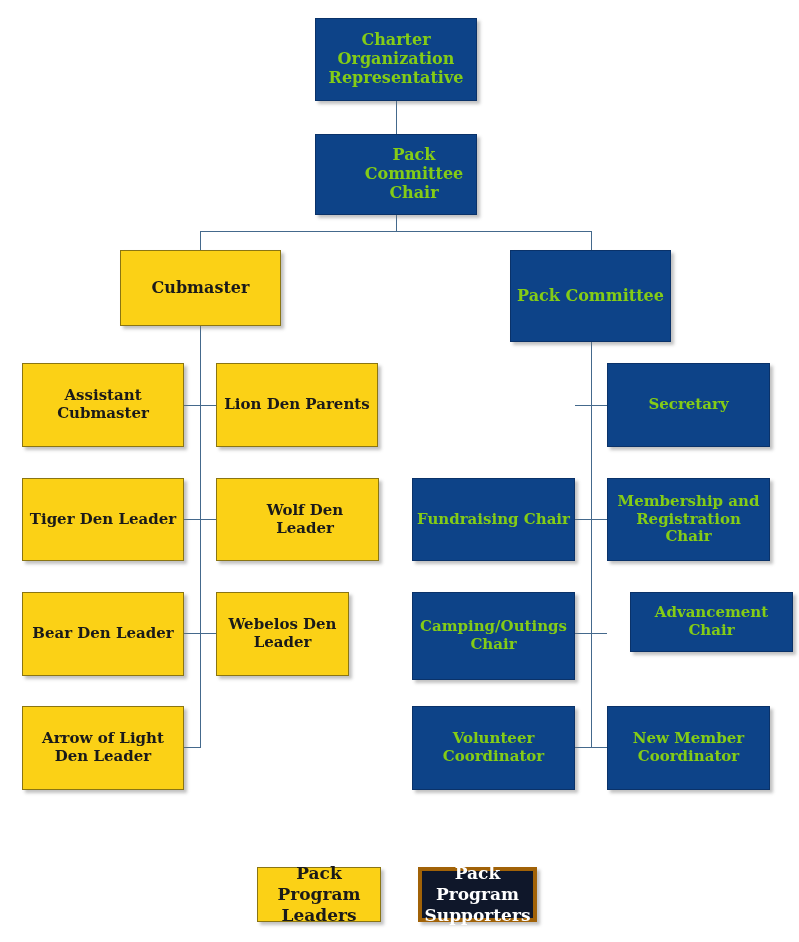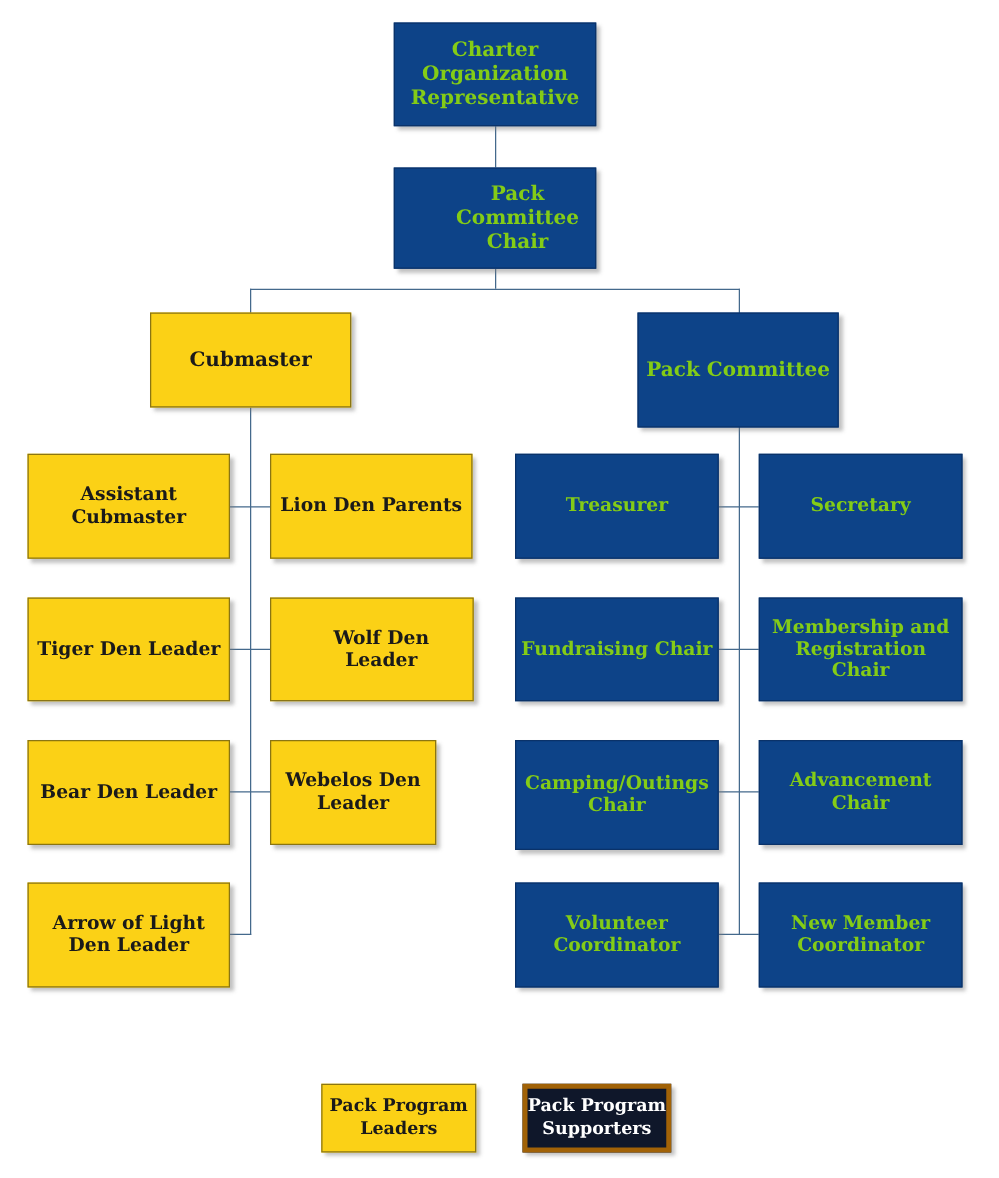--- a/index.html
+++ b/index.html
@@ -56,21 +56,21 @@
   .conn.h { height: 1px; }
 
   .legend-node {
     position: absolute;
     box-sizing: border-box;
     display: flex;
     align-items: center;
     justify-content: center;
     text-align: center;
     font-weight: bold;
-    font-size: 14px;
+    font-size: 17px;
     line-height: 1.25;
     box-shadow: 3px 3px 3px rgba(120,120,120,0.45);
     z-index: 3;
   }
   .legend-node.yellow {
     background: #fbd116;
     color: #1a1a1a;
     border: 1px solid #8a7513;
   }
   .legend-node.blue {
@@ -122,23 +122,20 @@
   <div class="node blue" style="left:510px; top:250px; width:161px; height:92px; font-size:16px;">
     <span class="node-label">Pack Committee</span>
   </div>
 
   <div class="node yellow" style="left:22px; top:363px; width:162px; height:84px; font-size:15px;">
     <span class="node-label">Assistant Cubmaster</span>
   </div>
   <div class="node yellow" style="left:216px; top:363px; width:162px; height:84px; font-size:15px;">
     <span class="node-label">Lion Den Parents</span>
   </div>
-  <div class="node blue" style="left:412px; top:363px; width:163px; height:84px; font-size:15px;">
-    <span class="node-label">Treasurer</span>
-  </div>
   <div class="node blue" style="left:607px; top:363px; width:163px; height:84px; font-size:15px;">
     <span class="node-label">Secretary</span>
   </div>
 
   <div class="node yellow" style="left:22px; top:478px; width:162px; height:83px; font-size:15px;">
     <span class="node-label">Tiger Den Leader</span>
   </div>
   <div class="node yellow" style="left:216px; top:478px; width:163px; height:83px; font-size:15px;padding-left:19px;">
     <span class="node-label">Wolf Den Leader</span>
   </div>
@@ -151,21 +148,21 @@
 
   <div class="node yellow" style="left:22px; top:592px; width:162px; height:84px; font-size:15px;">
     <span class="node-label">Bear Den Leader</span>
   </div>
   <div class="node yellow" style="left:216px; top:592px; width:133px; height:84px; font-size:15px;">
     <span class="node-label">Webelos Den Leader</span>
   </div>
   <div class="node blue" style="left:412px; top:592px; width:163px; height:88px; font-size:15px;">
     <span class="node-label">Camping/Outings Chair</span>
   </div>
-  <div class="node blue" style="left:607px; top:592px; width:163px; height:84px; font-size:15px;">
+  <div class="node blue" style="left:630px; top:592px; width:163px; height:60px; font-size:15px;">
     <span class="node-label">Advancement Chair</span>
   </div>
 
   <div class="node yellow" style="left:22px; top:706px; width:162px; height:84px; font-size:15px;">
     <span class="node-label">Arrow of Light Den Leader</span>
   </div>
   <div class="node blue" style="left:412px; top:706px; width:163px; height:84px; font-size:15px;">
     <span class="node-label">Volunteer Coordinator</span>
   </div>
   <div class="node blue" style="left:607px; top:706px; width:163px; height:84px; font-size:15px;">

